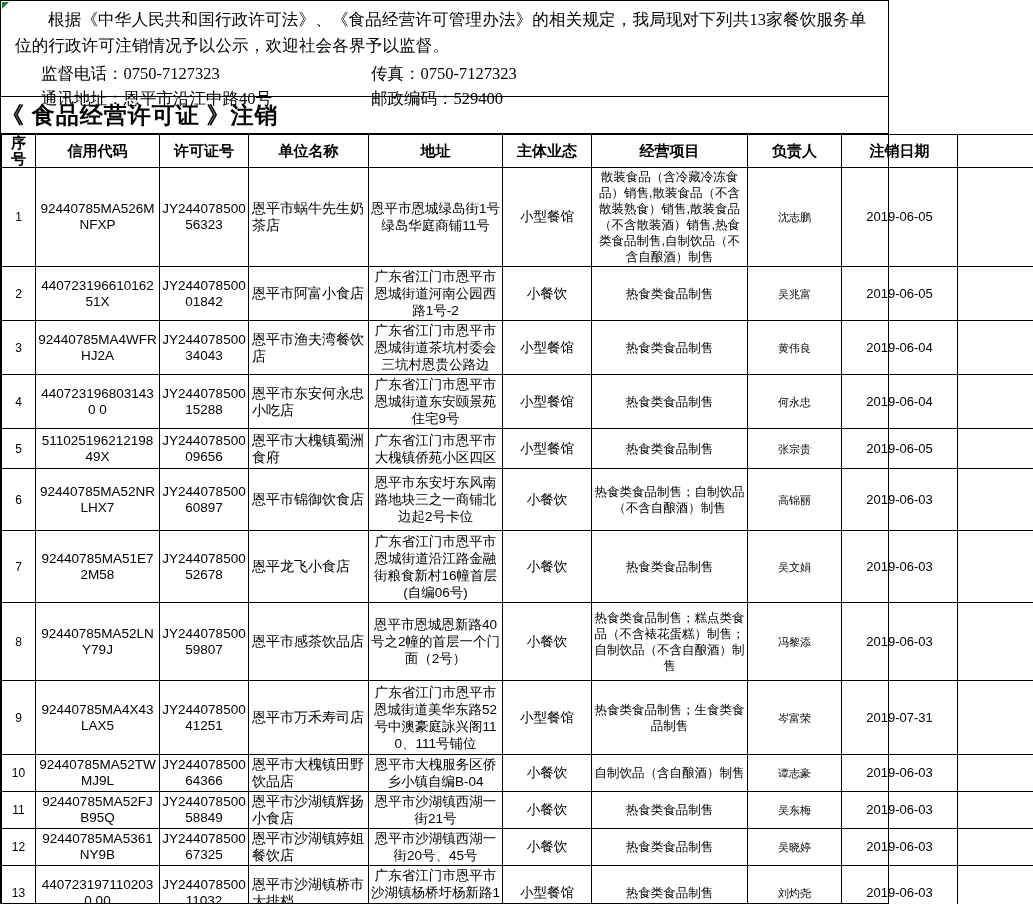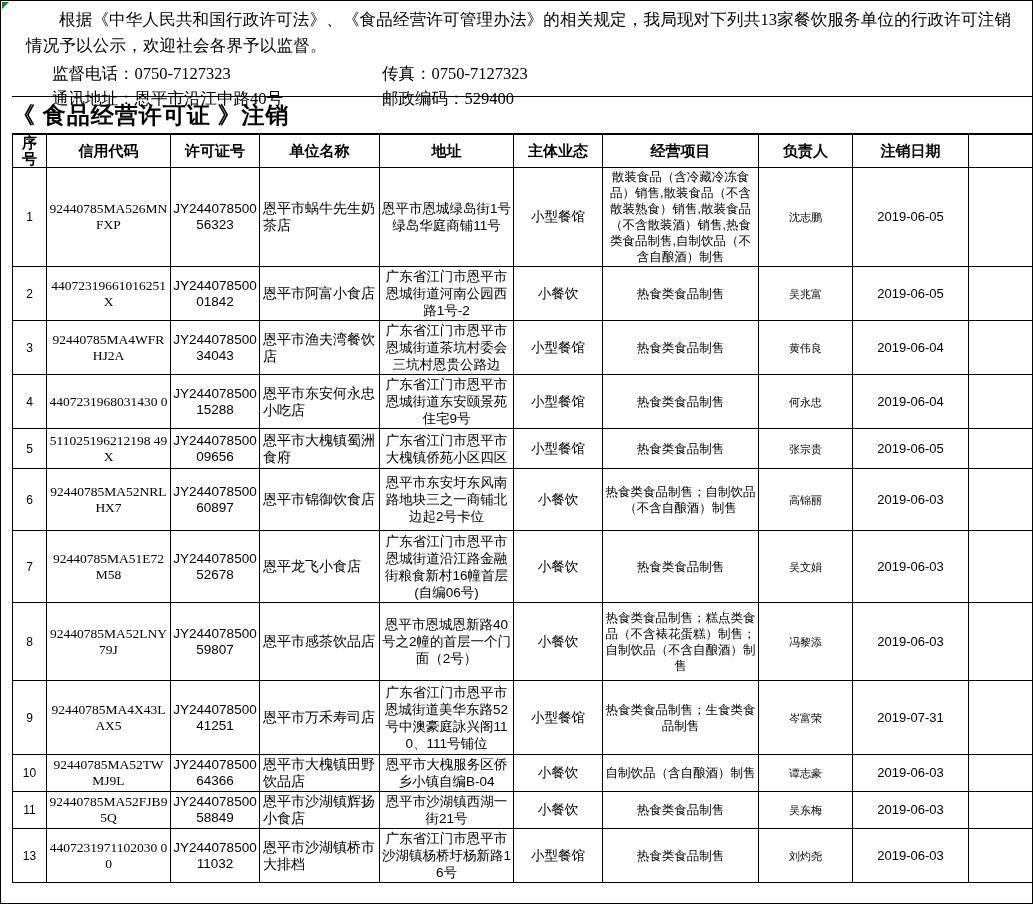--- a/index.html
+++ b/index.html
@@ -24,28 +24,27 @@
     border-top: 7px solid #0a8a2a;
     border-right: 7px solid transparent;
     pointer-events: none;
     z-index: 5;
   }
 
   
   .sheet {
     position: absolute;
     left: 0; top: 0;
-    width: 1033px;
+    width: 889px;
     height: 904px;
     box-sizing: border-box;
     border-top: 1px solid #000;
     border-left: 1px solid #000;
     border-right: 1px solid #000;
     border-bottom: 1px solid #000;
-    padding-left: 11px;
   }
 
   
   .notice {
     box-sizing: border-box;
     width: 100%;
     padding: 6px 14px 4px 14px;
     border-bottom: 1px solid #000;
     height: 96px;
   }
@@ -102,21 +101,21 @@
     font-family: "Liberation Sans", "DejaVu Sans", sans-serif;
   }
   table.reg thead th {
     font-family: "Liberation Serif", "DejaVu Serif", serif;
     font-weight: bold;
     font-size: 15px;
     height: 28px;
     padding: 0 2px;
   }
   table.reg td.c-idx   { font-size: 12px; }
-  table.reg td.c-code  { font-family: Liberation Serif, serif; font-size: 13.5px; }
+  table.reg td.c-code  { font-family: Liberation Sans, sans-serif; font-size: 13.5px; }
   table.reg td.c-lic   { font-family: "Liberation Sans", "DejaVu Sans", sans-serif; font-size: 13.5px; }
   table.reg td.c-name  { text-align: left; padding-left: 3px; font-size: 14px; line-height: 17px; }
   table.reg td.c-addr  { font-size: 13.5px; line-height: 17px; }
   table.reg td.c-type  { font-size: 13.5px; }
   table.reg td.c-items { font-size: 12.5px; line-height: 16px; }
   table.reg td.c-owner { font-size: 11px; }
   table.reg td.c-date  { font-family: "Liberation Sans", "DejaVu Sans", sans-serif; font-size: 13px; }
   table.reg td.c-pad   { border-right: 1px solid #000; }
 
   
@@ -307,20 +306,32 @@
           <td class="c-code">92440785MA52FJB95Q</td>
           <td class="c-lic">JY24407850058849</td>
           <td class="c-name">恩平市沙湖镇辉扬小食店</td>
           <td class="c-addr">恩平市沙湖镇西湖一街21号</td>
           <td class="c-type">小餐饮</td>
           <td class="c-items">热食类食品制售</td>
           <td class="c-owner">吴东梅</td>
           <td class="c-date">2019-06-03</td>
           <td class="c-pad"></td>
         </tr>
+        <tr style="height: 36px;">
+          <td class="c-idx">12</td>
+          <td class="c-code">92440785MA5361NY9B</td>
+          <td class="c-lic">JY24407850067325</td>
+          <td class="c-name">恩平市沙湖镇婷姐餐饮店</td>
+          <td class="c-addr">恩平市沙湖镇西湖一街20号、45号</td>
+          <td class="c-type">小餐饮</td>
+          <td class="c-items">热食类食品制售</td>
+          <td class="c-owner">吴晓婷</td>
+          <td class="c-date">2019-06-03</td>
+          <td class="c-pad"></td>
+        </tr>
         <tr style="height: 38px;">
           <td class="c-idx">13</td>
           <td class="c-code" style="position: relative;">4407231971102030 00</td>
           <td class="c-lic">JY24407850011032</td>
           <td class="c-name">恩平市沙湖镇桥市大排档</td>
           <td class="c-addr">广东省江门市恩平市沙湖镇杨桥圩杨新路16号</td>
           <td class="c-type">小型餐馆</td>
           <td class="c-items">热食类食品制售</td>
           <td class="c-owner">刘灼尧</td>
           <td class="c-date">2019-06-03</td>

